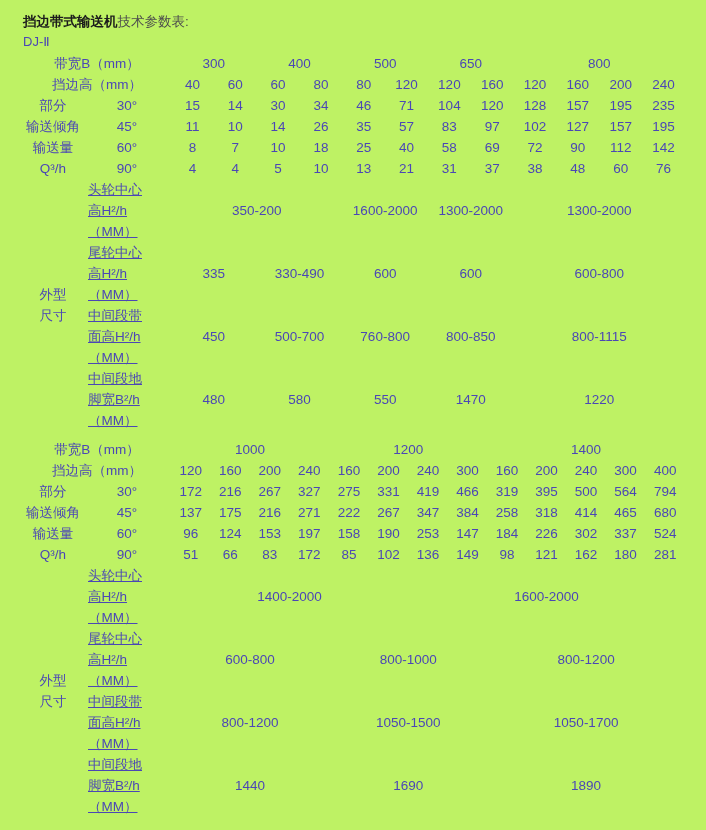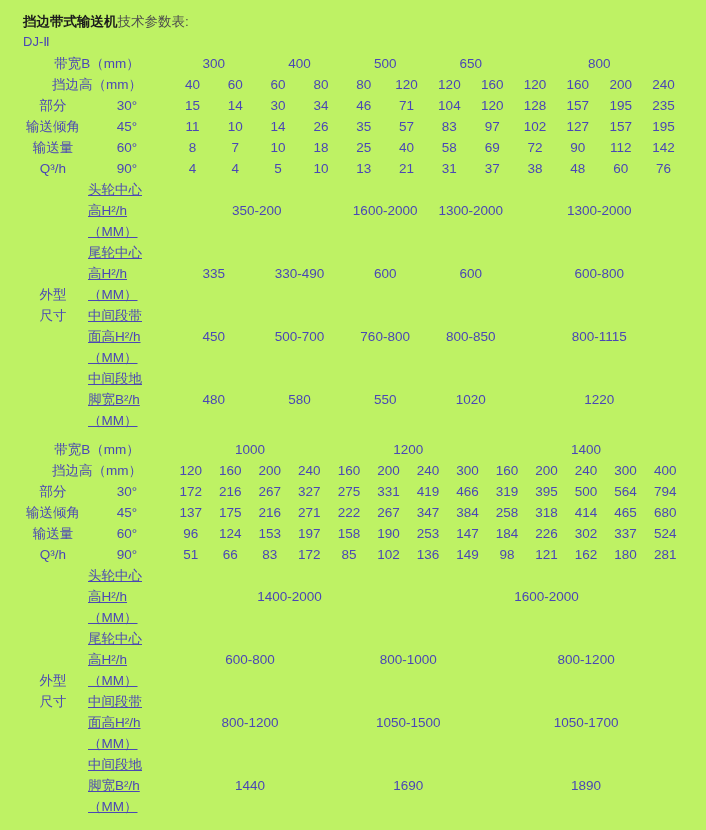--- a/index.html
+++ b/index.html
@@ -184,21 +184,21 @@
           <td></td>
           <td class="sub">中间段地</td>
           <td colspan="12"></td>
         </tr>
         <tr>
           <td></td>
           <td class="sub">脚宽B²/h</td>
           <td colspan="2">480</td>
           <td colspan="2">580</td>
           <td colspan="2">550</td>
-          <td colspan="2">1020</td>
+          <td colspan="2">1470</td>
           <td colspan="4">1220</td>
         </tr>
         <tr>
           <td></td>
           <td class="sub">（MM）</td>
           <td colspan="12"></td>
         </tr>
       </tbody>
     </table>
   <table class="spec t2">

